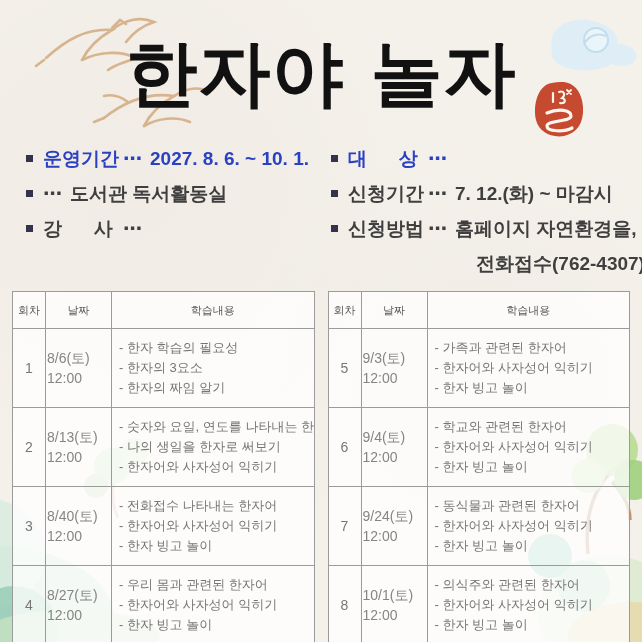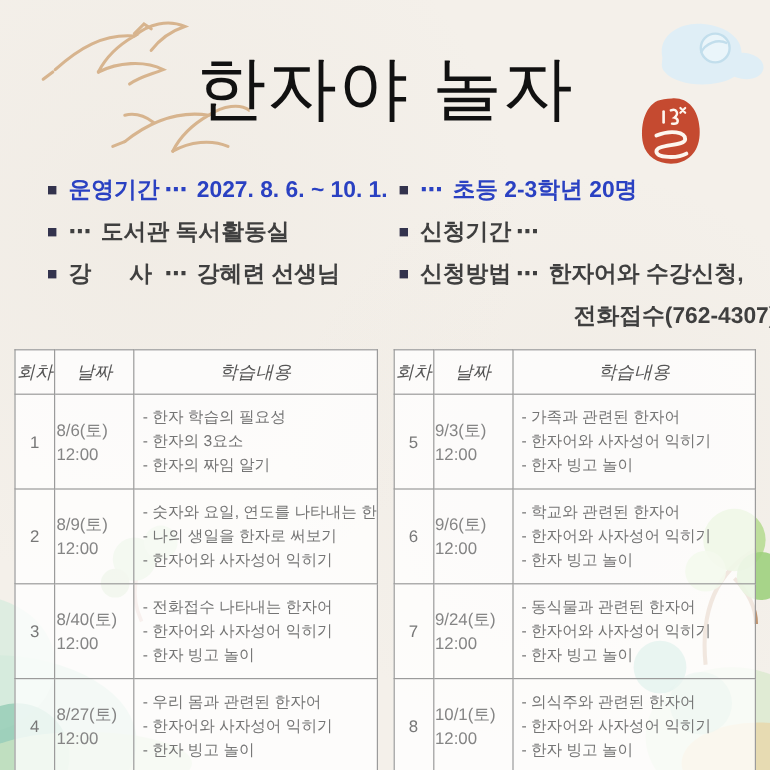--- a/index.html
+++ b/index.html
@@ -21,28 +21,28 @@
   .decor.cloud{right:2px;top:14px;}
   .decor.corner-bl{left:0;bottom:0;}
   .decor.corner-br{right:0;bottom:0;}
 
   .title-wrap{
     position:absolute;top:12px;left:0;right:0;height:122px;
     text-align:center;z-index:1;
   }
   .title{
     font-family:"DejaVu Serif","Liberation Serif",serif;
-    font-weight:400;font-size:58px;line-height:122px;
+    font-weight:700;font-size:72px;line-height:122px;
     color:#111;letter-spacing:1px;
     transform:scaleY(1.04);
   }
   .seal{position:absolute;left:533px;top:80px;z-index:1;}
 
   .info{
-    position:absolute;top:141px;left:14px;right:0;z-index:1;
+    position:absolute;top:141px;left:0;right:0;z-index:1;
     display:flex;
     font-size:19px;font-weight:bold;color:#3f3f3f;
   }
   .info .col{width:321px;box-sizing:border-box;}
   .info .col.left{padding-left:26px;}
   .info .col.right{padding-left:10px;}
   .info-row{display:flex;align-items:baseline;line-height:35px;white-space:pre;}
   .bullet{
     width:7px;height:7px;background:#33334d;display:inline-block;
     margin-right:10px;flex:0 0 auto;align-self:center;
@@ -58,21 +58,21 @@
     position:absolute;top:291px;left:12px;right:12px;z-index:1;
     display:flex;gap:13px;
   }
   table.schedule{
     width:50%;border-collapse:collapse;
     background:rgba(255,255,255,.78);
     table-layout:fixed;
   }
   table.schedule th, table.schedule td{border:1px solid #9b9b9b;}
   table.schedule th{
-    height:34px;font-size:15px;font-weight:400;color:#555;font-style:italic;
+    height:34px;font-size:11px;font-weight:400;color:#555;
   }
   col.c-no{width:33px;} col.c-date{width:66px;}
   td.cell-no{height:76px;text-align:center;color:#777;font-size:14px;}
   td.cell-date{text-align:left;color:#858585;font-size:14px;line-height:1.45;}
   td.cell-items{padding:4px 7px;color:#757575;font-size:13px;line-height:1.55;
     white-space:nowrap;overflow:hidden;}
 </style>
 </head>
 <body>
 
@@ -145,39 +145,39 @@
       </div>
       <div class="info-row">
         <span class="bullet"></span>
         <span class="info-sep">⋯</span>
         <span class="info-value">도서관 독서활동실</span>
       </div>
       <div class="info-row">
         <span class="bullet"></span>
         <span class="info-label">강      사</span>
         <span class="info-sep">⋯</span>
-        <span class="info-value">강혜련 선생님</span>
       </div>
     </div>
     <div class="col right">
       <div class="info-row accent">
         <span class="bullet"></span>
-        <span class="info-sep">⋯</span>
-        <span class="info-value">초등 2-3학년 20명</span>
+        <span class="info-label">대      상</span>
+        <span class="info-sep">⋯</span>
       </div>
       <div class="info-row">
         <span class="bullet"></span>
         <span class="info-label">신청기간</span>
         <span class="info-sep">⋯</span>
+        <span class="info-value">7. 12.(화) ~ 마감시</span>
       </div>
       <div class="info-row">
         <span class="bullet"></span>
         <span class="info-label">신청방법</span>
         <span class="info-sep">⋯</span>
-        <span class="info-value">한자어와 수강신청,</span>
+        <span class="info-value">홈페이지 자연환경을,</span>
       </div>
       <div class="info-line2 phone">전화접수(762-4307)</div>
     </div>
   </div>
 
   <div class="tables">
     <table class="schedule">
       <colgroup>
           <col class="c-no">
           <col class="c-date">
@@ -199,21 +199,21 @@
             </td>
             <td class="cell-items">
               <div>- 한자 학습의 필요성</div>
               <div>- 한자의 3요소</div>
               <div>- 한자의 짜임 알기</div>
             </td>
           </tr>
           <tr>
             <td class="cell-no">2</td>
             <td class="cell-date">
-              <div>8/9(토)</div>
+              <div>8/13(토)</div>
               <div>12:00</div>
             </td>
             <td class="cell-items">
               <div>- 숫자와 요일, 연도를 나타내는 한자</div>
               <div>- 나의 생일을 한자로 써보기</div>
               <div>- 한자어와 사자성어 익히기</div>
             </td>
           </tr>
           <tr>
             <td class="cell-no">3</td>
@@ -263,21 +263,21 @@
             </td>
             <td class="cell-items">
               <div>- 가족과 관련된 한자어</div>
               <div>- 한자어와 사자성어 익히기</div>
               <div>- 한자 빙고 놀이</div>
             </td>
           </tr>
           <tr>
             <td class="cell-no">6</td>
             <td class="cell-date">
-              <div>9/6(토)</div>
+              <div>9/4(토)</div>
               <div>12:00</div>
             </td>
             <td class="cell-items">
               <div>- 학교와 관련된 한자어</div>
               <div>- 한자어와 사자성어 익히기</div>
               <div>- 한자 빙고 놀이</div>
             </td>
           </tr>
           <tr>
             <td class="cell-no">7</td>

